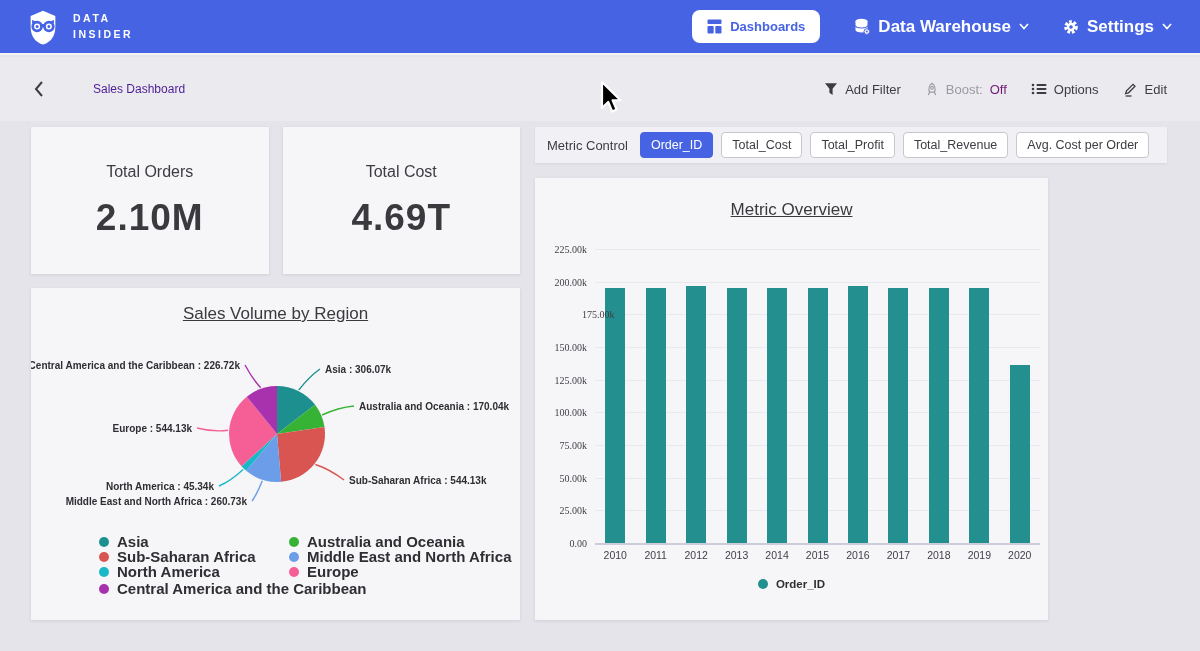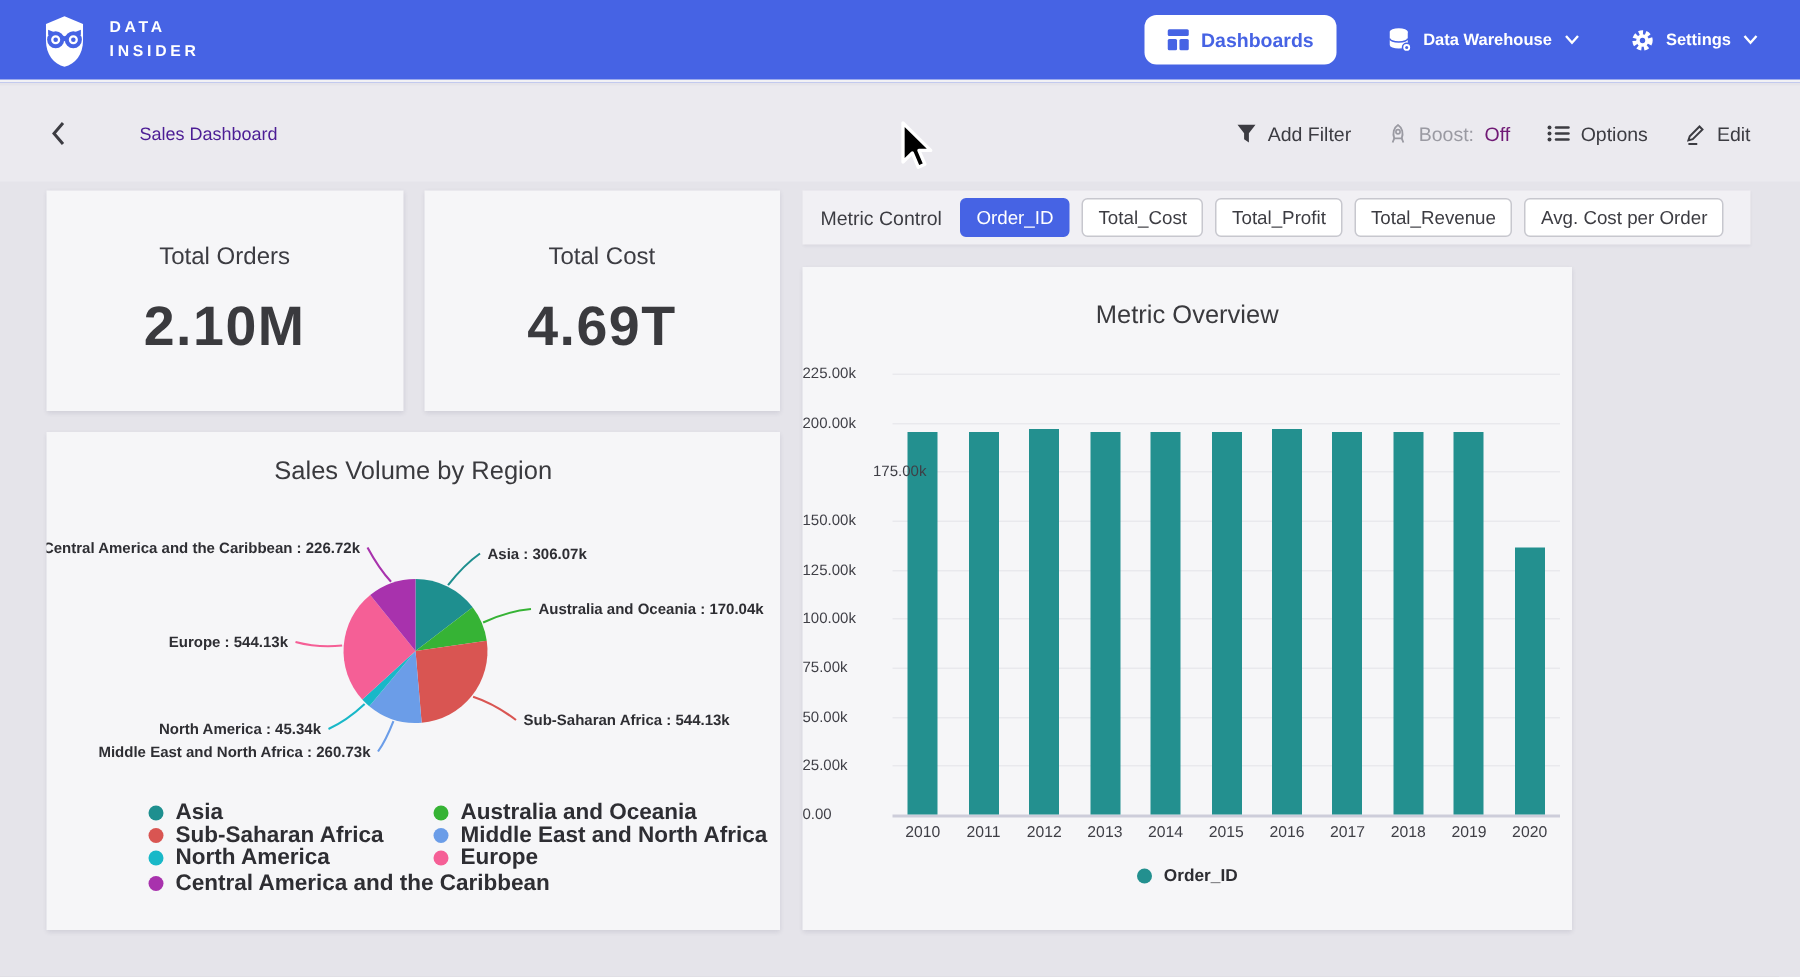--- a/index.html
+++ b/index.html
@@ -9,42 +9,42 @@
   
   .topnav { position:absolute; left:0; top:0; width:1200px; height:55px; background:#4663e4;
             display:flex; align-items:center; justify-content:space-between; padding:0 28px 0 24px;
             border-bottom:2px solid #f2f2f5; }
   .brand { display:flex; align-items:center; gap:11px; }
   .brand-text { color:#fff; font-size:10.5px; font-weight:bold; letter-spacing:2.5px; line-height:1.45; }
   .topnav-right { display:flex; align-items:center; gap:34px; }
   .nav-pill { display:flex; align-items:center; gap:8px; background:#fff; color:#4663e4;
               border:none; border-radius:8px; padding:9px 15px; font-size:13px; font-weight:bold;
               font-family:inherit; cursor:pointer; }
-  .nav-item { display:flex; align-items:center; gap:8px; color:#fff; font-size:11px; font-weight:bold; cursor:pointer; }
+  .nav-item { display:flex; align-items:center; gap:8px; color:#fff; font-size:17px; font-weight:bold; cursor:pointer; }
 
   
   .pagehead { position:absolute; left:0; top:57px; width:1200px; height:64px; background:#ebeaef;
               display:flex; align-items:center; padding:0 33px; }
   .back-btn { background:none; border:none; cursor:pointer; margin-right:16px; display:flex; align-items:center; }
   .page-title { font-size:12px; font-weight:500; color:#4c1d95;margin-left:32px; }
   .head-actions { margin-left:auto; display:flex; align-items:center; gap:24px; }
   .head-action { display:flex; align-items:center; gap:7px; font-size:13px; font-weight:500; color:#3c3c42; cursor:pointer; }
   .muted { color:#9a9aa2; }
   .boost-off { color:#701a75; }
 
   
   .kpi-row { position:absolute; left:31px; top:127px; width:489px; height:147px; display:flex; gap:14px; }
   .kpi-card { flex:1; background:#f6f6f8; box-shadow:0 1px 3px rgba(60,60,90,.12);
               display:flex; flex-direction:column; align-items:center; justify-content:center; gap:16px; }
   .kpi-label { font-size:16px; color:#3c3c42; }
   .kpi-value { font-size:37px; font-weight:bold; color:#3a3a3e; letter-spacing:1px; }
 
   
   .panel { position:absolute; background:#f6f6f8; box-shadow:0 1px 3px rgba(60,60,90,.12); }
-  .panel-title { text-align:center; font-size:17px; color:#3a3a3e; font-weight:400; }
+  .panel-title { text-align:center; font-size:17px; color:#3a3a3e; font-weight:400;text-decoration:underline; }
 
   
   .pie-panel { left:31px; top:288px; width:489px; height:332px; }
   .pie-panel .panel-title { position:absolute; top:16px; left:0; width:100%; }
   #pie-svg { position:absolute; left:0; top:0; width:489px; height:332px; }
   .pie-legend-item { position:absolute; display:flex; align-items:center; gap:8px;
                      font-size:15px; font-weight:bold; color:#2e2e33; white-space:nowrap; }
   .legend-dot { width:10px; height:10px; border-radius:50%; flex:none; }
 
   
@@ -55,21 +55,21 @@
               border-radius:4px; padding:5px 10px; cursor:pointer; white-space:nowrap; }
   .chip-btn.selected { background:#4663e4; border-color:#4663e4; color:#fff; }
 
   
   .bar-panel { left:535px; top:178px; width:513px; height:442px; }
   .bar-panel .panel-title { position:absolute; top:22px; left:0; width:100%; }
   #bar-plot { position:absolute; left:60px; top:71px; width:445px; height:294px; }
   .gridline { position:absolute; left:0; width:100%; height:1px; background:#e9e9ed; }
   .gridline.baseline { background:#cdcdda; height:2px; }
   .bar { position:absolute; bottom:0; width:20px; }
-  .ytick { position:absolute; width:52px; text-align:left; font-size:10px; color:#3f3f46; }
+  .ytick { position:absolute; width:52px; text-align:right; font-size:10px; color:#3f3f46;font-family:Liberation Serif, serif; }
   .xlabels { position:absolute; left:60px; top:371px; width:445px; display:flex; }
   .xlabel { flex:1; text-align:center; font-size:10.5px; color:#3f3f46; }
   .bar-legend { position:absolute; left:0; top:400px; width:100%; display:flex; align-items:center; justify-content:center; gap:8px;
                 font-size:11.5px; font-weight:bold; color:#2e2e33; }
 
   
   .date-panel { left:1060px; top:178px; width:107px; height:175px; padding:11px 9px; }
   .date-label { font-size:13px; color:#3c3c42; margin-bottom:9px; }
   .date-btn { display:block; width:100%; text-align:center; margin-bottom:5px; padding:5px 2px; }
 

